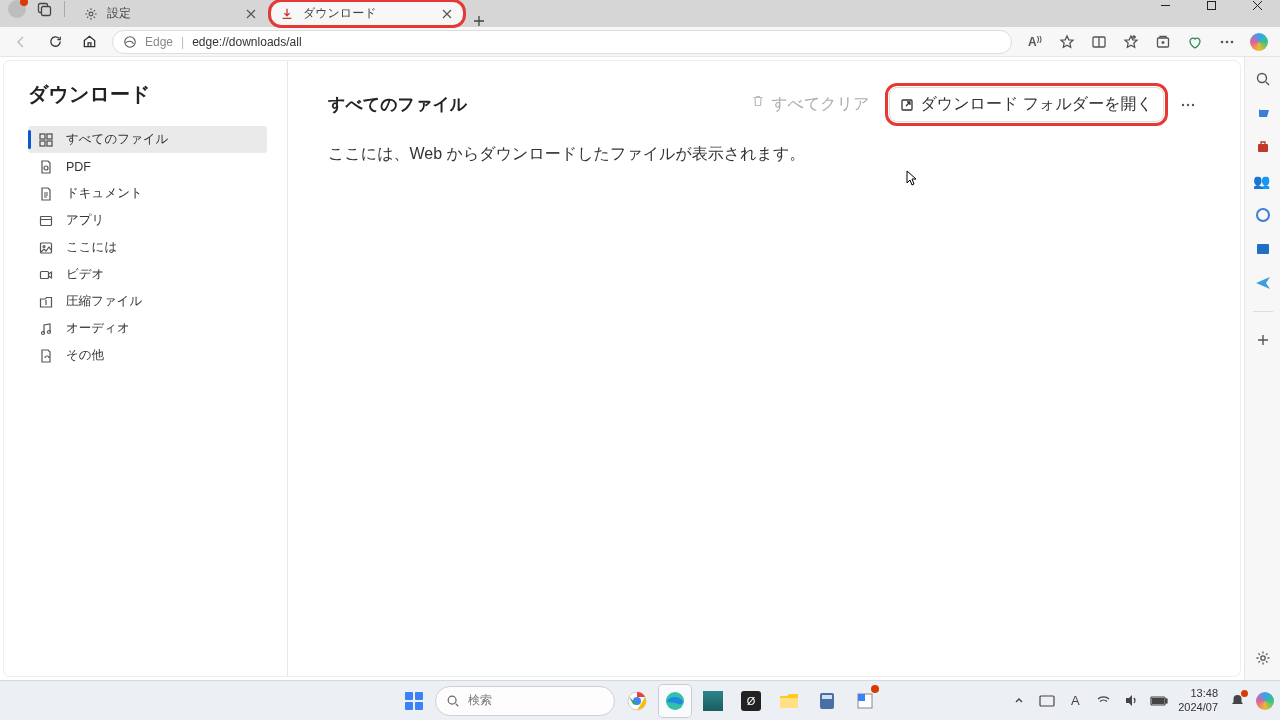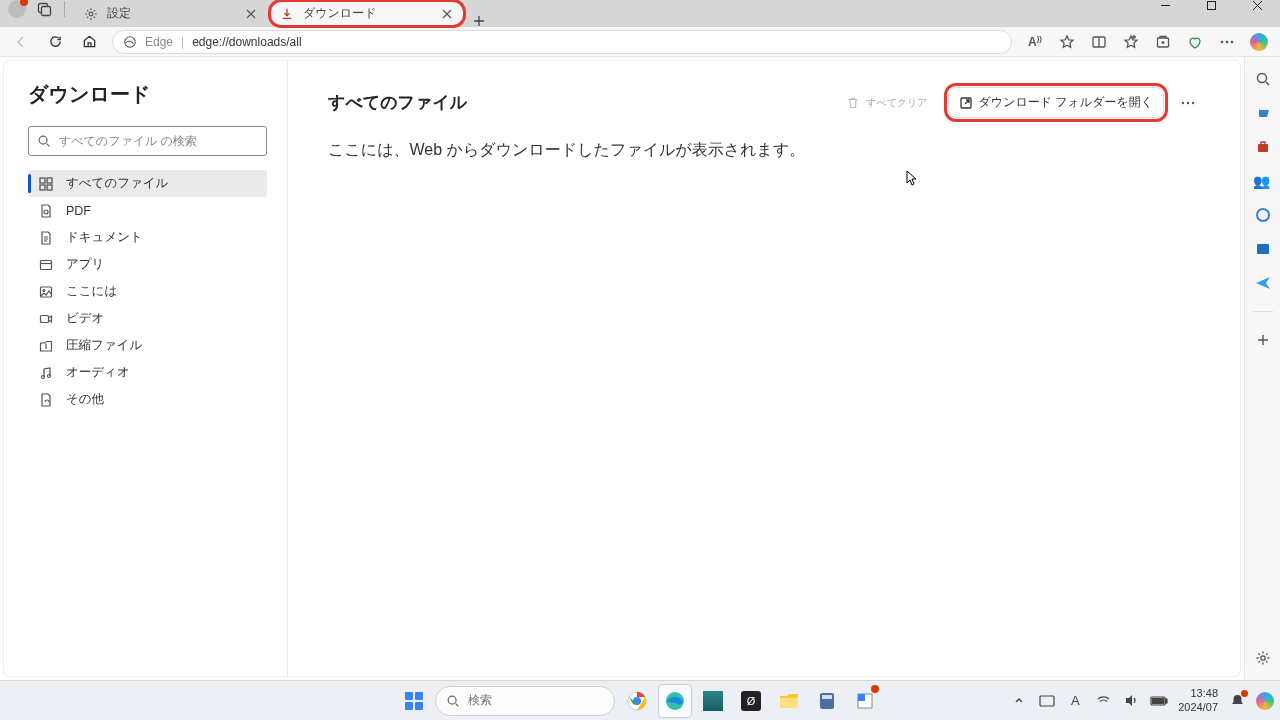--- a/index.html
+++ b/index.html
@@ -49,22 +49,22 @@
 .searchbox input::placeholder{color:#888}
 .navlist{list-style:none}
 .navlist li{height:27px;display:flex;align-items:center;gap:12px;padding-left:10px;font-size:12.5px;color:#333;border-radius:3px;cursor:pointer;position:relative}
 .navlist li .nicon{width:16px;height:16px;display:flex;align-items:center;justify-content:center;color:#555}
 .navlist li.active{background:#eaeaea}
 .navlist li.active::before{content:"";position:absolute;left:0;top:4px;bottom:4px;width:3px;background:#0b57d0;border-radius:2px}
 
 .mainpane{flex:1;padding:26px 40px}
 .mainhead{display:flex;align-items:center;gap:12px;margin-bottom:22px}
 .mainhead h2{font-size:17px;font-weight:600;color:#222;flex:1}
-.ghostbtn{display:flex;align-items:flex-end;gap:6px;font-size:10px;color:#aaa;padding:4px 8px;border-radius:4px}
-.actionbtn{display:flex;align-items:center;gap:6px;font-size:12px;color:#333;padding:6px 10px;border:1px solid #ddd;border-radius:4px;background:#fff}
+.ghostbtn{display:flex;align-items:flex-start;gap:6px;font-size:16px;color:#aaa;padding:4px 8px;border-radius:4px}
+.actionbtn{display:flex;align-items:center;gap:6px;font-size:16px;color:#333;padding:6px 10px;border:1px solid #ddd;border-radius:4px;background:#fff}
 .actionbtn.highlighted{outline:3px solid #e53935;outline-offset:1px;border-radius:8px}
 .moremenu{width:24px;height:24px;display:flex;align-items:center;justify-content:center;color:#555}
 .emptymsg{font-size:16px;color:#333}
 
 .cursor{position:absolute;left:906px;top:170px;width:12px;height:16px;pointer-events:none}
 
 .taskbar{position:absolute;bottom:0;left:0;right:0;height:40px;background:#eceff4;border-top:1px solid #d8d8d8;display:flex;align-items:center}
 .taskbar .center{position:absolute;left:50%;transform:translateX(-50%);display:flex;align-items:center;gap:6px}
 .taskbar .startbtn{width:30px;height:30px;display:flex;align-items:center;justify-content:center}
 .start-grid{width:18px;height:18px;display:grid;grid-template-columns:1fr 1fr;grid-template-rows:1fr 1fr;gap:2px}
@@ -263,27 +263,20 @@
         <circle cx="8" cy="8" r="2.2"></circle>
         <path d="M8 1.5v2M8 12.5v2M14.5 8h-2M3.5 8h-2M12.5 3.5l-1.4 1.4M4.9 11.1l-1.4 1.4M12.5 12.5l-1.4-1.4M4.9 4.9 3.5 3.5"></path>
       </svg>
     </div>
 </div>
 
 <div class="content">
   <div class="content-inner">
     <div class="leftnav">
       <h1>ダウンロード</h1>
-      <div class="searchbox">
-        <svg width="14" height="14" viewBox="0 0 16 16" fill="none" stroke="#666" stroke-width="1.4">
-            <circle cx="7" cy="7" r="4.5"></circle>
-            <path d="M11 11l3 3"></path>
-          </svg>
-        <input placeholder="すべてのファイル の検索" style="">
-      </div>
       <ul class="navlist">
         <li class="active">
           <span class="nicon">
               <svg width="14" height="14" viewBox="0 0 14 14" fill="none" stroke="#555" stroke-width="1.3">
                 <rect x="1" y="1" width="5" height="5"></rect>
                 <rect x="8" y="1" width="5" height="5"></rect>
                 <rect x="1" y="8" width="5" height="5"></rect>
                 <rect x="8" y="8" width="5" height="5"></rect>
               </svg>
             </span>

